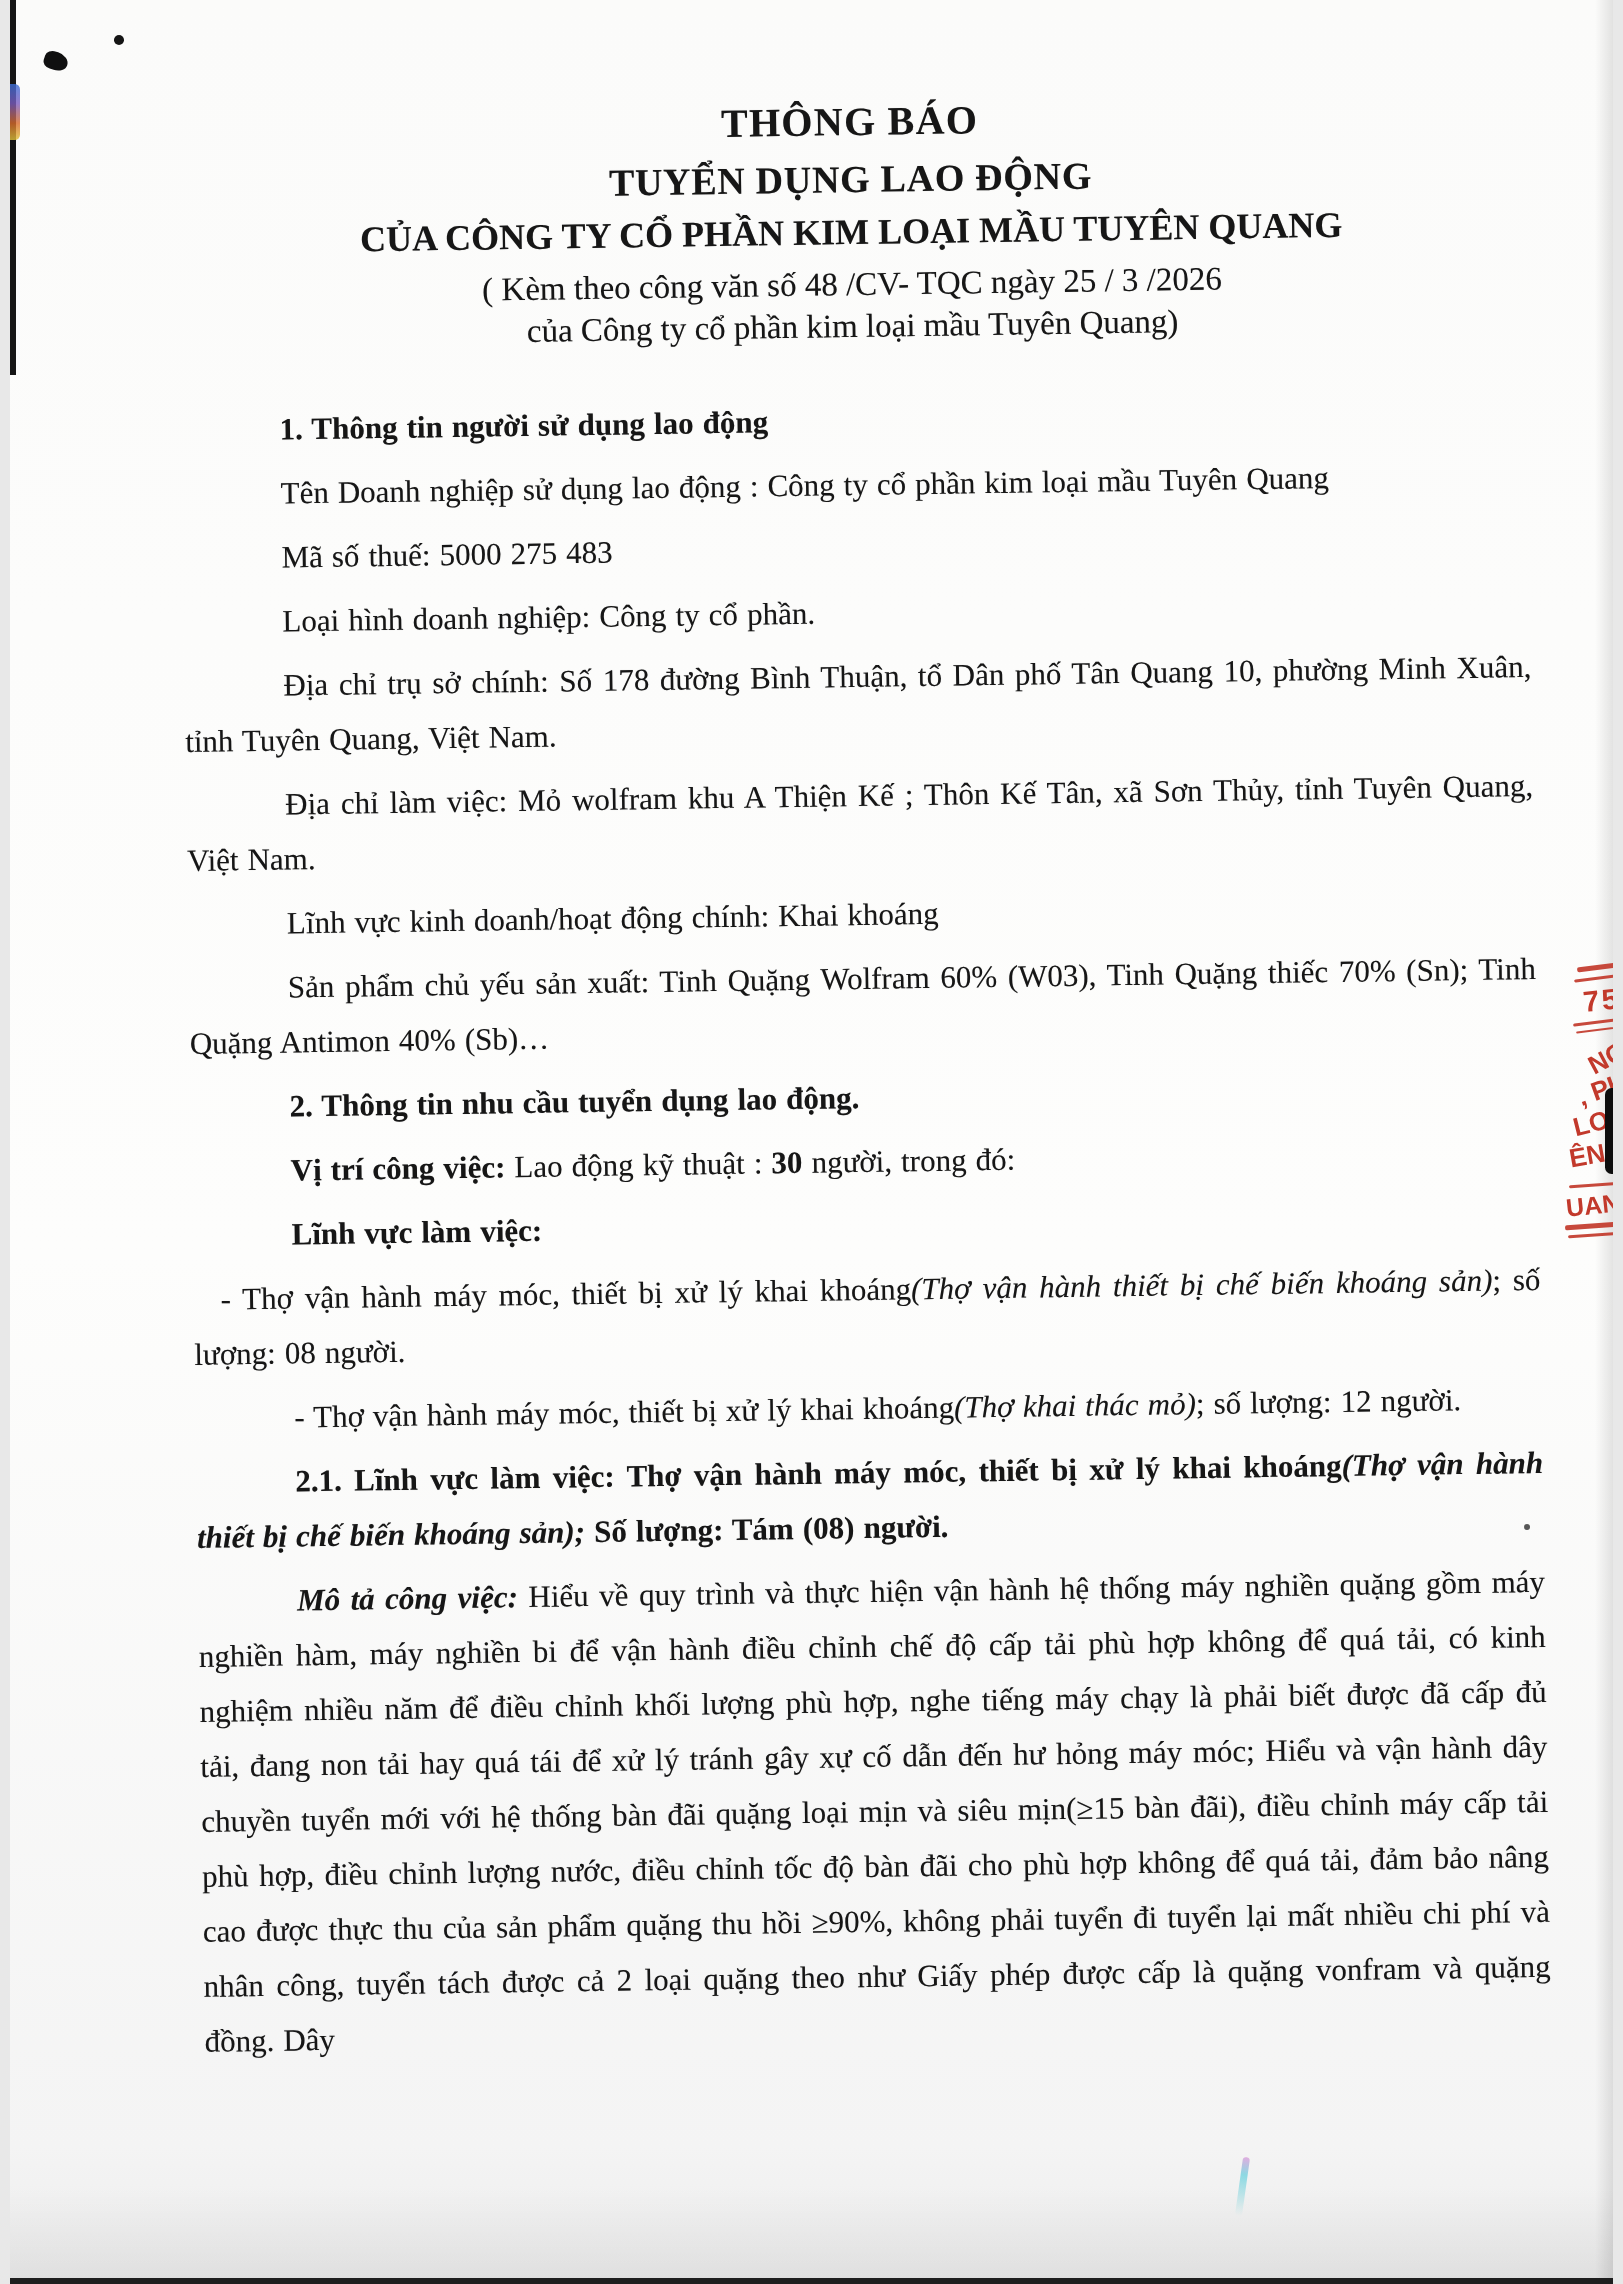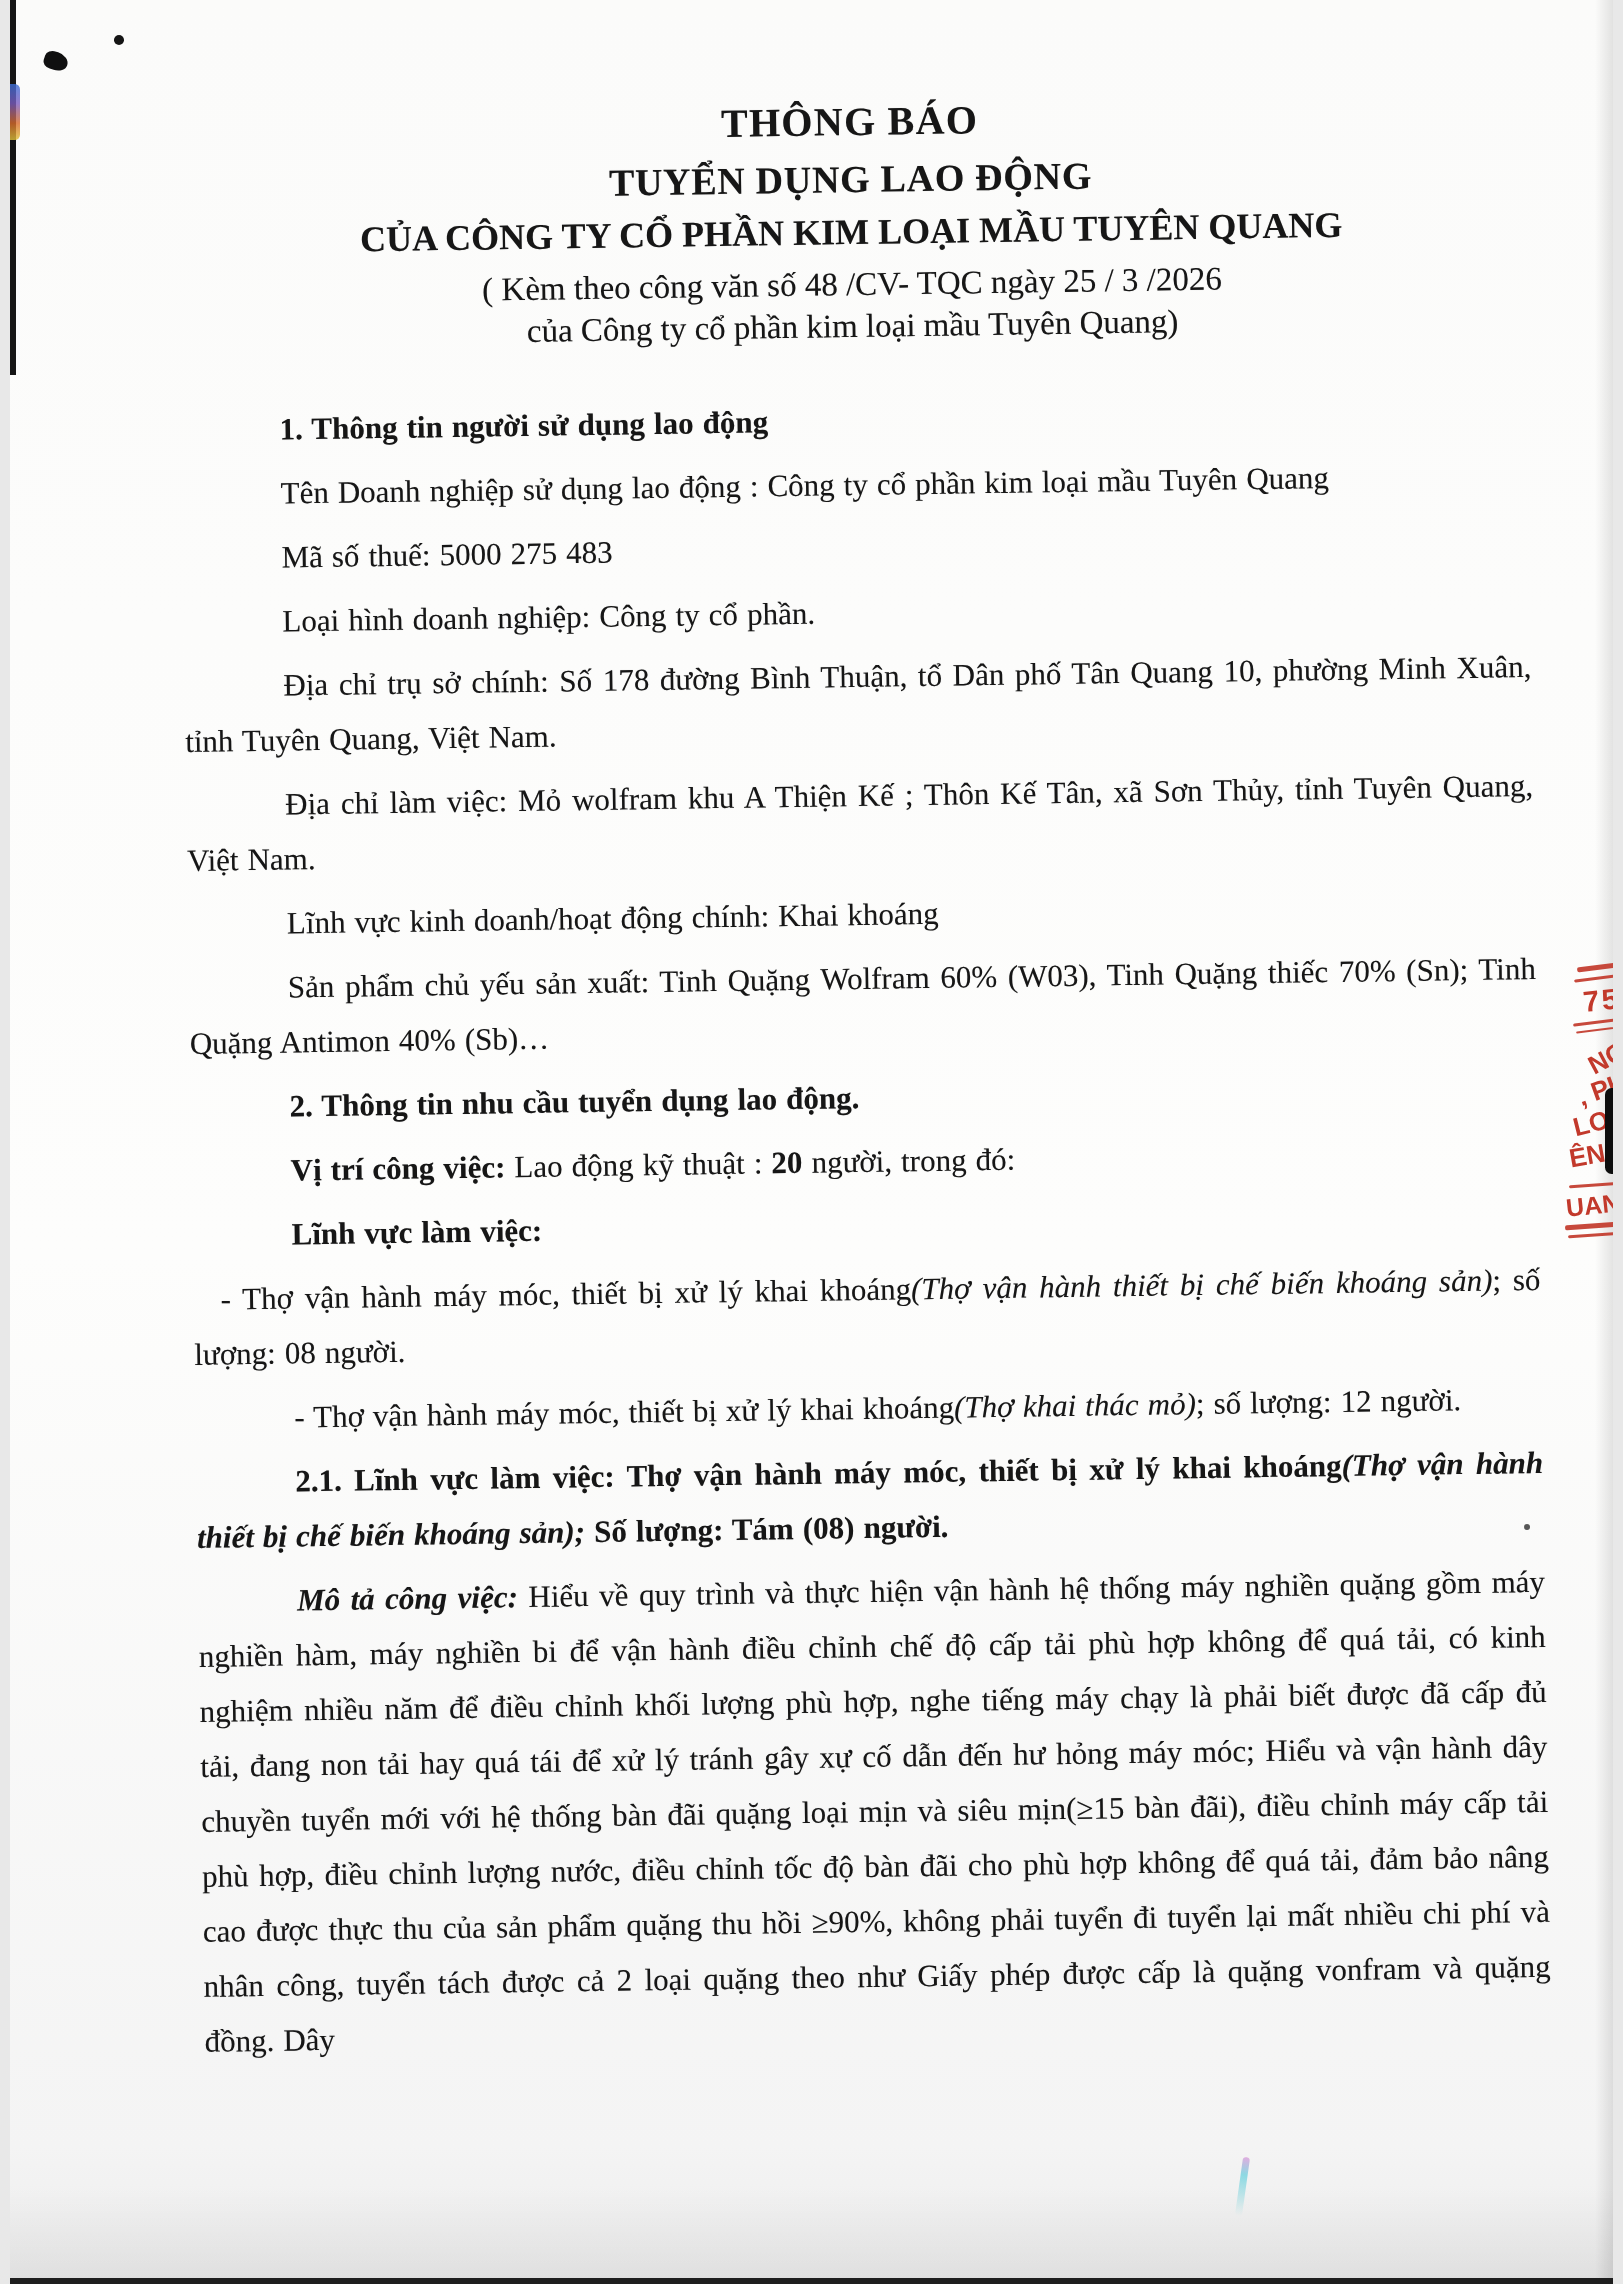--- a/index.html
+++ b/index.html
@@ -100,21 +100,21 @@
     <div>
         <p class="para heading"><span class="r-bold">1. Thông tin người sử dụng lao động</span></p>
         <p class="para indent"><span class="r-normal">Tên Doanh nghiệp sử dụng lao động : Công ty cổ phần kim loại mầu Tuyên Quang</span></p>
         <p class="para indent"><span class="r-normal">Mã số thuế: 5000 275 483</span></p>
         <p class="para indent"><span class="r-normal">Loại hình doanh nghiệp: Công ty cổ phần.</span></p>
         <p class="para indent"><span class="r-normal">Địa chỉ trụ sở chính: Số 178 đường Bình Thuận, tổ Dân phố Tân Quang 10, phường Minh Xuân, tỉnh Tuyên Quang, Việt Nam.</span></p>
         <p class="para indent"><span class="r-normal">Địa chỉ làm việc: Mỏ wolfram khu A Thiện Kế ; Thôn Kế Tân, xã Sơn Thủy, tỉnh Tuyên Quang, Việt Nam.</span></p>
         <p class="para indent"><span class="r-normal">Lĩnh vực kinh doanh/hoạt động chính: Khai khoáng</span></p>
         <p class="para indent"><span class="r-normal">Sản phẩm chủ yếu sản xuất: Tinh Quặng Wolfram 60% (W03), Tinh Quặng thiếc 70% (Sn); Tinh Quặng Antimon 40% (Sb)…</span></p>
         <p class="para heading"><span class="r-bold">2. Thông tin nhu cầu tuyển dụng lao động.</span></p>
-        <p class="para indent"><span class="r-bold">Vị trí công việc:</span><span class="r-normal"> Lao động kỹ thuật :&nbsp;</span><span class="r-bold">20</span><span class="r-normal"> người, trong đó:</span></p>
+        <p class="para indent"><span class="r-bold">Vị trí công việc:</span><span class="r-normal"> Lao động kỹ thuật :&nbsp;</span><span class="r-bold">30</span><span class="r-normal"> người, trong đó:</span></p>
         <p class="para indent"><span class="r-bold">Lĩnh vực làm việc:</span></p>
         <p class="para bullet"><span class="r-normal">- Thợ vận hành máy móc, thiết bị xử lý khai khoáng</span><span class="r-italic">(Thợ vận hành thiết bị chế biến khoáng sản)</span><span class="r-normal">; số lượng: 08 người.</span></p>
         <p class="para indent"><span class="r-normal">- Thợ vận hành máy móc, thiết bị xử lý khai khoáng</span><span class="r-italic">(Thợ khai thác mỏ)</span><span class="r-normal">; số lượng: 12 người.</span></p>
         <p class="para heading"><span class="r-bold">2.1. Lĩnh vực làm việc: Thợ vận hành máy móc, thiết bị xử lý khai khoáng</span><span class="r-bolditalic">(Thợ vận hành thiết bị chế biến khoáng sản);</span><span class="r-bold"> Số lượng: Tám (08) người.</span></p>
         <p class="para indent"><span class="r-bolditalic">Mô tả công việc: </span><span class="r-normal">Hiểu về quy trình và thực hiện vận hành hệ thống máy nghiền quặng gồm máy nghiền hàm, máy nghiền bi để vận hành điều chỉnh chế độ cấp tải phù hợp không để quá tải, có kinh nghiệm nhiều năm để điều chỉnh khối lượng phù hợp, nghe tiếng máy chạy là phải biết được đã cấp đủ tải, đang non tải hay quá tái để xử lý tránh gây xự cố dẫn đến hư hỏng máy móc; Hiểu và vận hành dây chuyền tuyển mới với hệ thống bàn đãi quặng loại mịn và siêu mịn(≥15 bàn đãi), điều chỉnh máy cấp tải phù hợp, điều chỉnh lượng nước, điều chỉnh tốc độ bàn đãi cho phù hợp không để quá tải, đảm bảo nâng cao được thực thu của sản phẩm quặng thu hồi ≥90%, không phải tuyển đi tuyển lại mất nhiều chi phí và nhân công, tuyển tách được cả 2 loại quặng theo như Giấy phép được cấp là quặng vonfram và quặng đồng. Dây</span></p>
       </div>
   </div>
 
   <div class="stamp" style="color: rgb(194, 57, 43);">
     <div class="st-line l1"></div>

